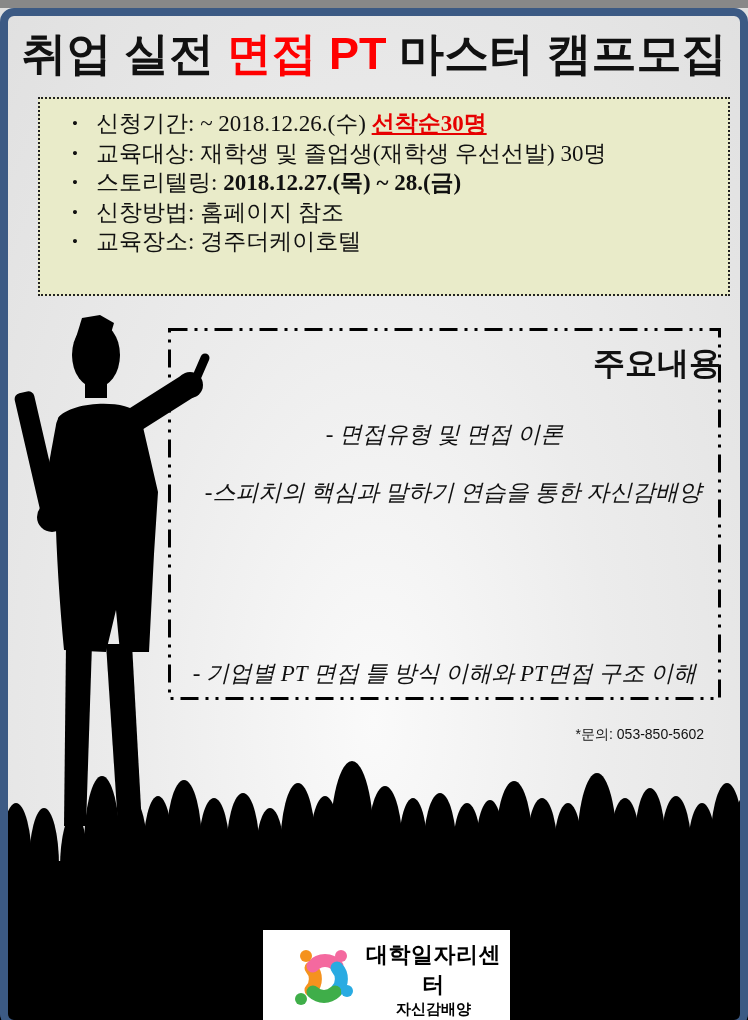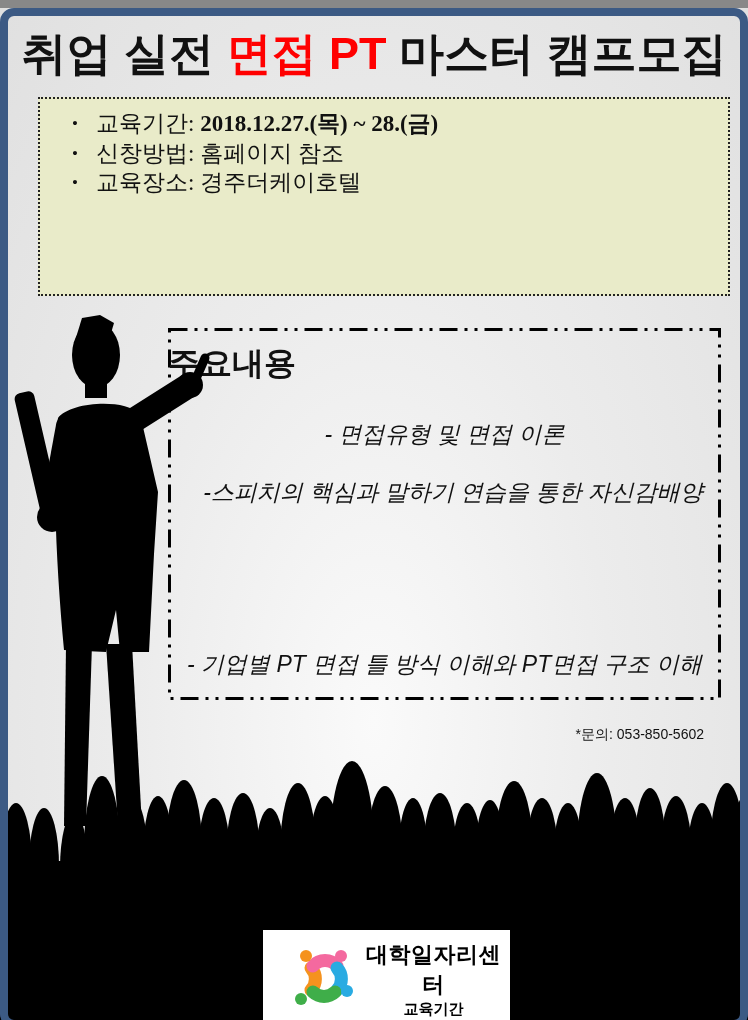--- a/index.html
+++ b/index.html
@@ -41,29 +41,29 @@
     padding-left: 10px; font-size: 17px; vertical-align: 2px; }
   .red-u { color: #e60000; font-weight: bold; text-decoration: underline; }
   .bold-d { font-weight: bold; }
   
   .content-box {
     position: absolute; left: 168px; top: 320px; width: 553px; height: 372px;
     z-index: 3;
   }
   .content-box .border-svg { position: absolute; inset: 0; }
   .content-title {
-    position: absolute; top: 14px; left: 0; width: 100%; text-align: left;
+    position: absolute; top: 14px; left: 0; width: 100%; text-align: right;
     font-size: 32px; font-weight: 800; color: #111;
   }
   .content-item {
     position: absolute; left: 0; width: 100%; text-align: center;
-    font-size: 23px; font-style: italic; color: #111; white-space: nowrap;
+    font-size: 23px; font-style: italic; color: #111; white-space: nowrap; font-family: Liberation Serif, serif;
   }
   .ci-0 { top: 91px; } .ci-1 { top: 149px; padding-left: 17px; } .ci-2 { top: 203px; }
-  .ci-3 { top: 257px; } .ci-4 { top: 321px; }
+  .ci-3 { top: 257px; } .ci-4 { top: 330px; }
   
   .contact {
     position: absolute; top: 718px; right: 44px; z-index: 4;
     font-size: 14px; color: #111;
   }
   
   .person-svg { position: absolute; left: 8px; top: 306px; z-index: 4; }
   .crowd-svg { position: absolute; left: 0; top: 748px; z-index: 5; }
   
   .logo-box {
@@ -78,21 +78,23 @@
 </style>
 </head>
 <body>
 
 <div class="page">
 
   <h1 class="title"><span>취업 실전 </span><span class="hl">면접 PT</span><span> 마스터 캠프모집</span></h1>
 
   <div class="info-box">
     <ul>
-      <li><span class="bullet">•</span><span>교육기간: </span><span class="bold-d">2018.12.27.(목) ~ 28.(금)</span></li>
+      <li><span class="bullet">•</span><span>신청기간: ~ 2018.12.26.(수) </span><span class="red-u">선착순30명</span></li>
+      <li><span class="bullet">•</span><span>교육대상: 재학생 및 졸업생(재학생 우선선발) 30명</span></li>
+      <li><span class="bullet">•</span><span>스토리텔링: </span><span class="bold-d">2018.12.27.(목) ~ 28.(금)</span></li>
       <li><span class="bullet">•</span><span>신창방법: 홈페이지 참조</span></li>
       <li><span class="bullet">•</span><span>교육장소: 경주더케이호텔</span></li>
     </ul>
   </div>
 
   <div class="content-box">
     <svg class="border-svg" width="553" height="372" viewBox="0 0 553 372">
       <rect x="1.5" y="1.5" width="550" height="369" fill="none" stroke="#000" stroke-width="3" stroke-dasharray="18 7 3 7 3 7"></rect>
     </svg>
     <div class="content-title">주요내용</div>
@@ -158,18 +160,18 @@
         <path d="M 46,22 A 16,16 0 0 1 46,44" stroke="#29abe2"></path>
         <path d="M 44,46 A 16,16 0 0 1 22,46" stroke="#3fae49"></path>
       </g>
       <circle cx="15" cy="10" r="6" fill="#f5921e"></circle>
       <circle cx="50" cy="10" r="6" fill="#f4699f"></circle>
       <circle cx="56" cy="45" r="6" fill="#29abe2"></circle>
       <circle cx="10" cy="53" r="6" fill="#3fae49"></circle>
     </svg>
     <div class="logo-text">
       <div class="logo-line1">대학일자리센터</div>
-      <div class="logo-line2">교육기간</div>
+      <div class="logo-line2">자신감배양</div>
     </div>
   </div>
 
   <div class="frame"></div>
 </div>
 
 </body></html>

